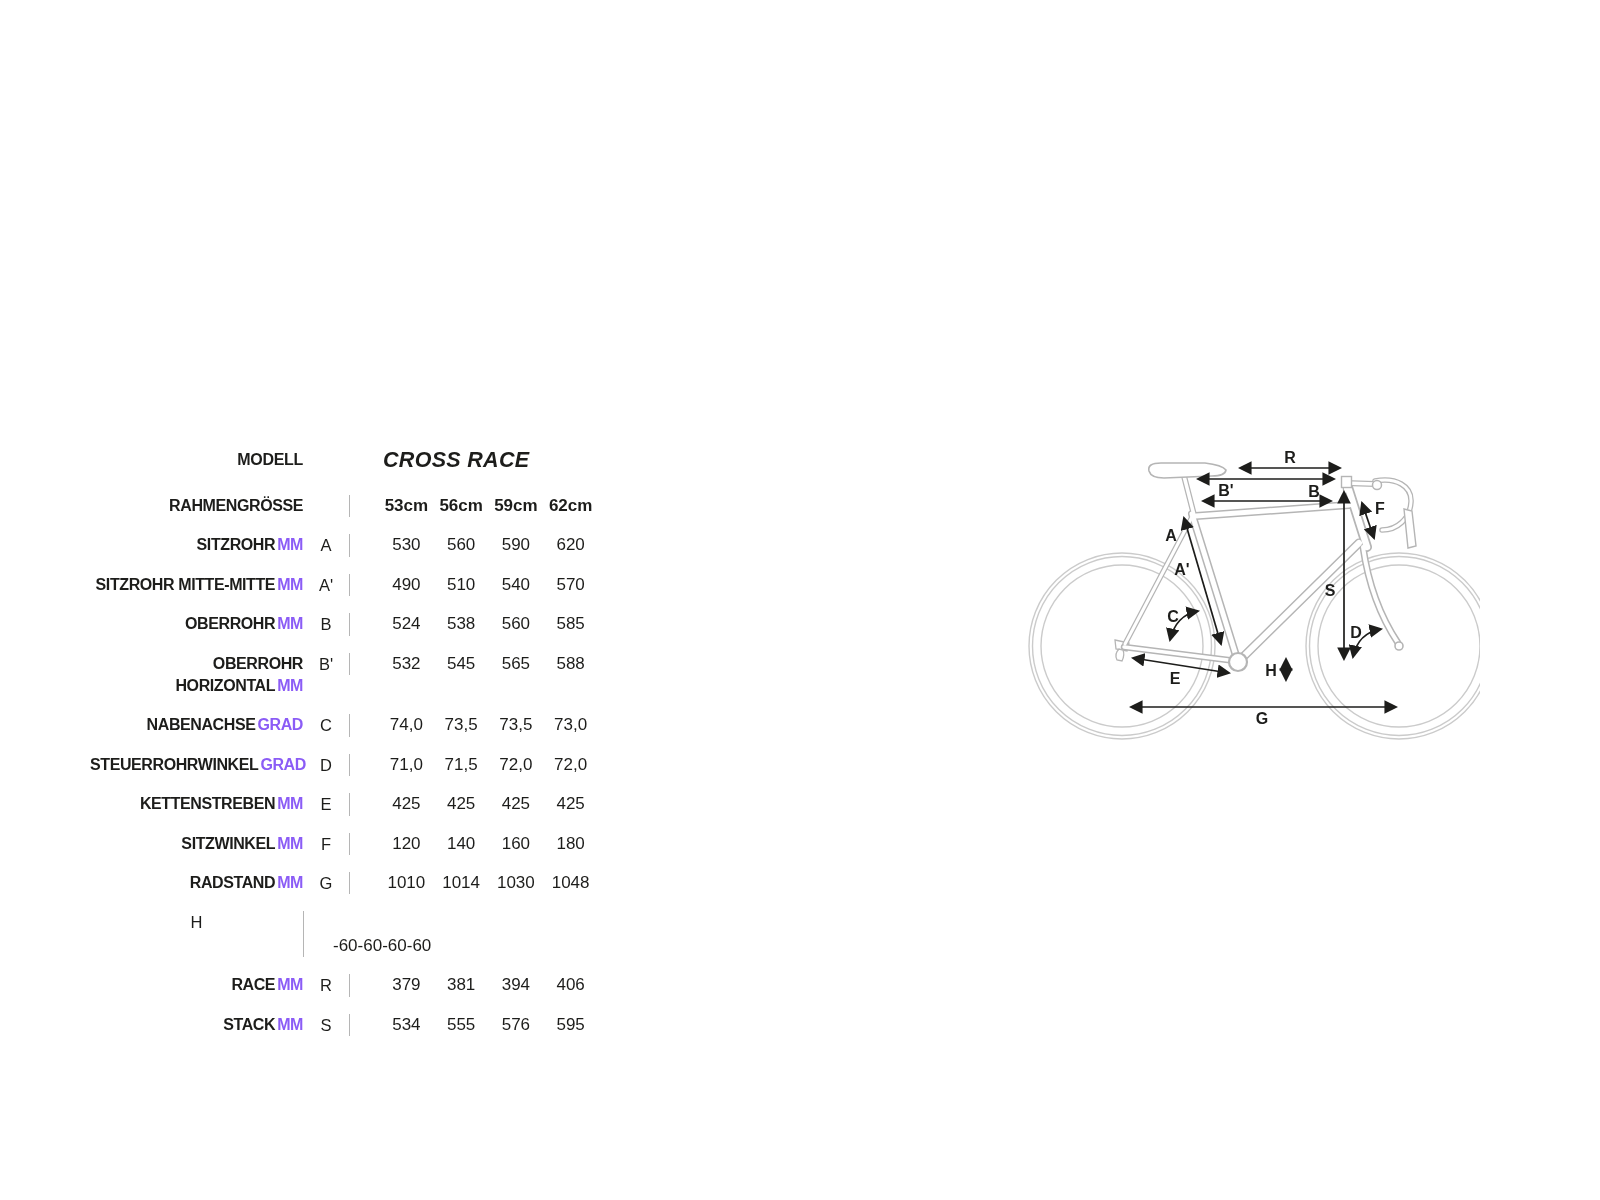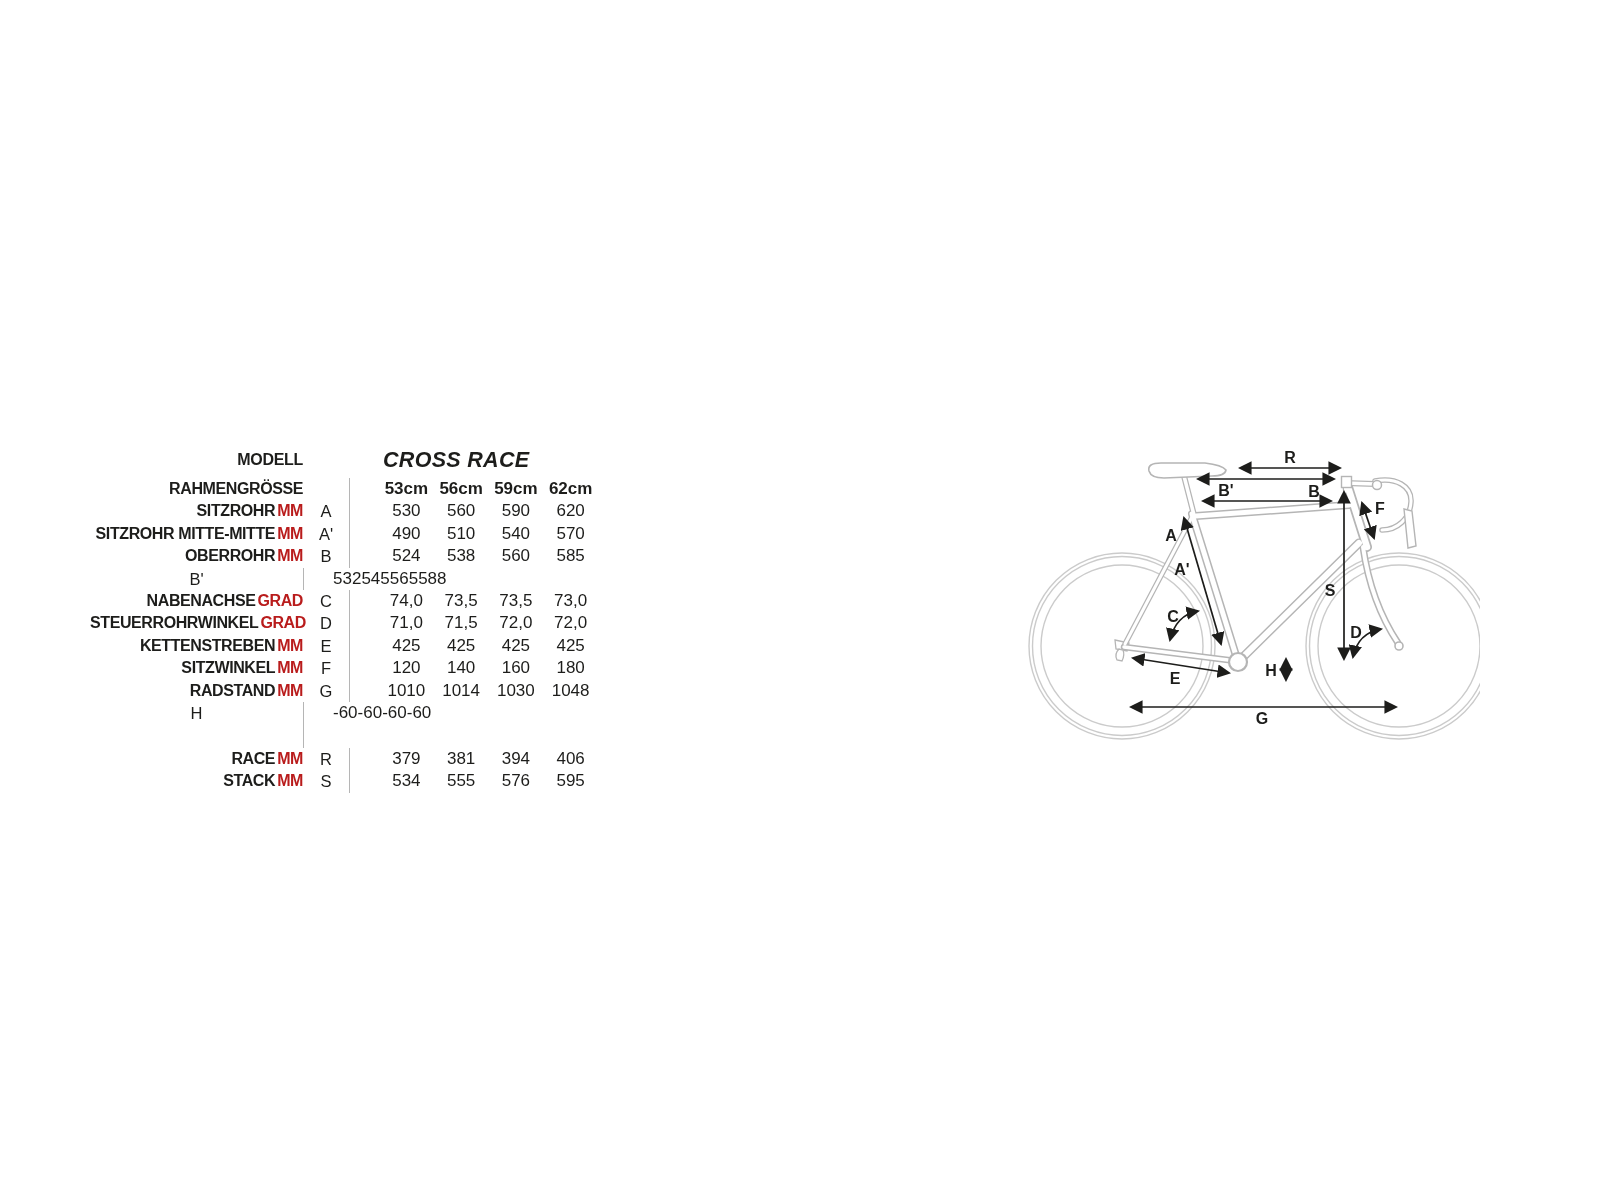--- a/index.html
+++ b/index.html
@@ -5,30 +5,30 @@
   html,body{margin:0;padding:0;background:#fff;}
   .sheet{
     position:relative;width:1600px;height:1200px;background:#ffffff;overflow:hidden;
     font-family:"Liberation Sans",sans-serif;color:#1d1d1b;
   }
   
   .geo-table{position:absolute;left:90px;top:442px;width:512px;}
   .model-row{display:grid;grid-template-columns:213px 46px 1fr;height:36px;align-items:center;}
   .model-label{text-align:right;font-weight:700;font-size:16px;letter-spacing:-0.3px;}
   .model-value{font-style:italic;font-weight:700;font-size:21.5px;padding-left:34px;letter-spacing:0.3px;}
-  .t-row{display:grid;grid-template-columns:213px 46px 249px;min-height:22.4px;align-items:start;}
+  .t-row{display:grid;grid-template-columns:213px 46px 249px;min-height:22.4px;align-items:start;margin-top:17px;}
   .t-label{text-align:right;font-weight:700;font-size:16px;line-height:22.4px;letter-spacing:-0.4px;}
-  .unit{color:#b91c1c;margin-left:2px;}
+  .unit{color:#8b5cf6;margin-left:2px;}
   .t-letter{text-align:center;font-weight:400;font-size:16.5px;line-height:22.4px;}
   .t-vals{display:flex;border-left:1.5px solid #b5b5b5;padding-left:29px;min-height:22.4px;}
   .t-vals .v{width:58px;text-align:center;font-weight:400;font-size:17px;line-height:22.4px;}
   .t-row.header .v{font-weight:700;}
   .t-row.tall{min-height:46px;}
   .t-row.tall .t-label{line-height:18.4px;padding-top:2.5px;}
-  .t-row.tall .t-vals{min-height:46px;}
+  .t-row.tall .t-vals{min-height:46px;align-items:flex-end;}
   
   .bike-svg{position:absolute;left:1000px;top:430px;}
   .wheel{stroke:#cbcbcb;fill:none;stroke-width:1.4px;}
   .tube-out{stroke:#b5b5b5;fill:none;stroke-linecap:round;stroke-linejoin:round;}
   .tube-in{stroke:#ffffff;fill:none;stroke-linecap:round;stroke-linejoin:round;}
   .part{fill:#ffffff;stroke:#b5b5b5;stroke-width:1.6px;}
   .dim{stroke:#1d1d1b;stroke-width:1.7px;fill:none;}
   .dim-label{font-family:"Liberation Sans",sans-serif;font-weight:700;font-size:16px;fill:#1d1d1b;text-anchor:middle;}
 </style>
 </head>
@@ -82,20 +82,21 @@
       <div class="t-letter">B</div>
       <div class="t-vals">
         <span class="v">524</span>
         <span class="v">538</span>
         <span class="v">560</span>
         <span class="v">585</span>
       </div>
     </div>
 
     <div class="t-row">
+      <div class="t-label"><span>OBERROHR HORIZONTAL</span><span class="unit">MM</span></div>
       <div class="t-letter">B'</div>
       <div class="t-vals">
         <span class="v">532</span>
         <span class="v">545</span>
         <span class="v">565</span>
         <span class="v">588</span>
       </div>
     </div>
 
     <div class="t-row">

